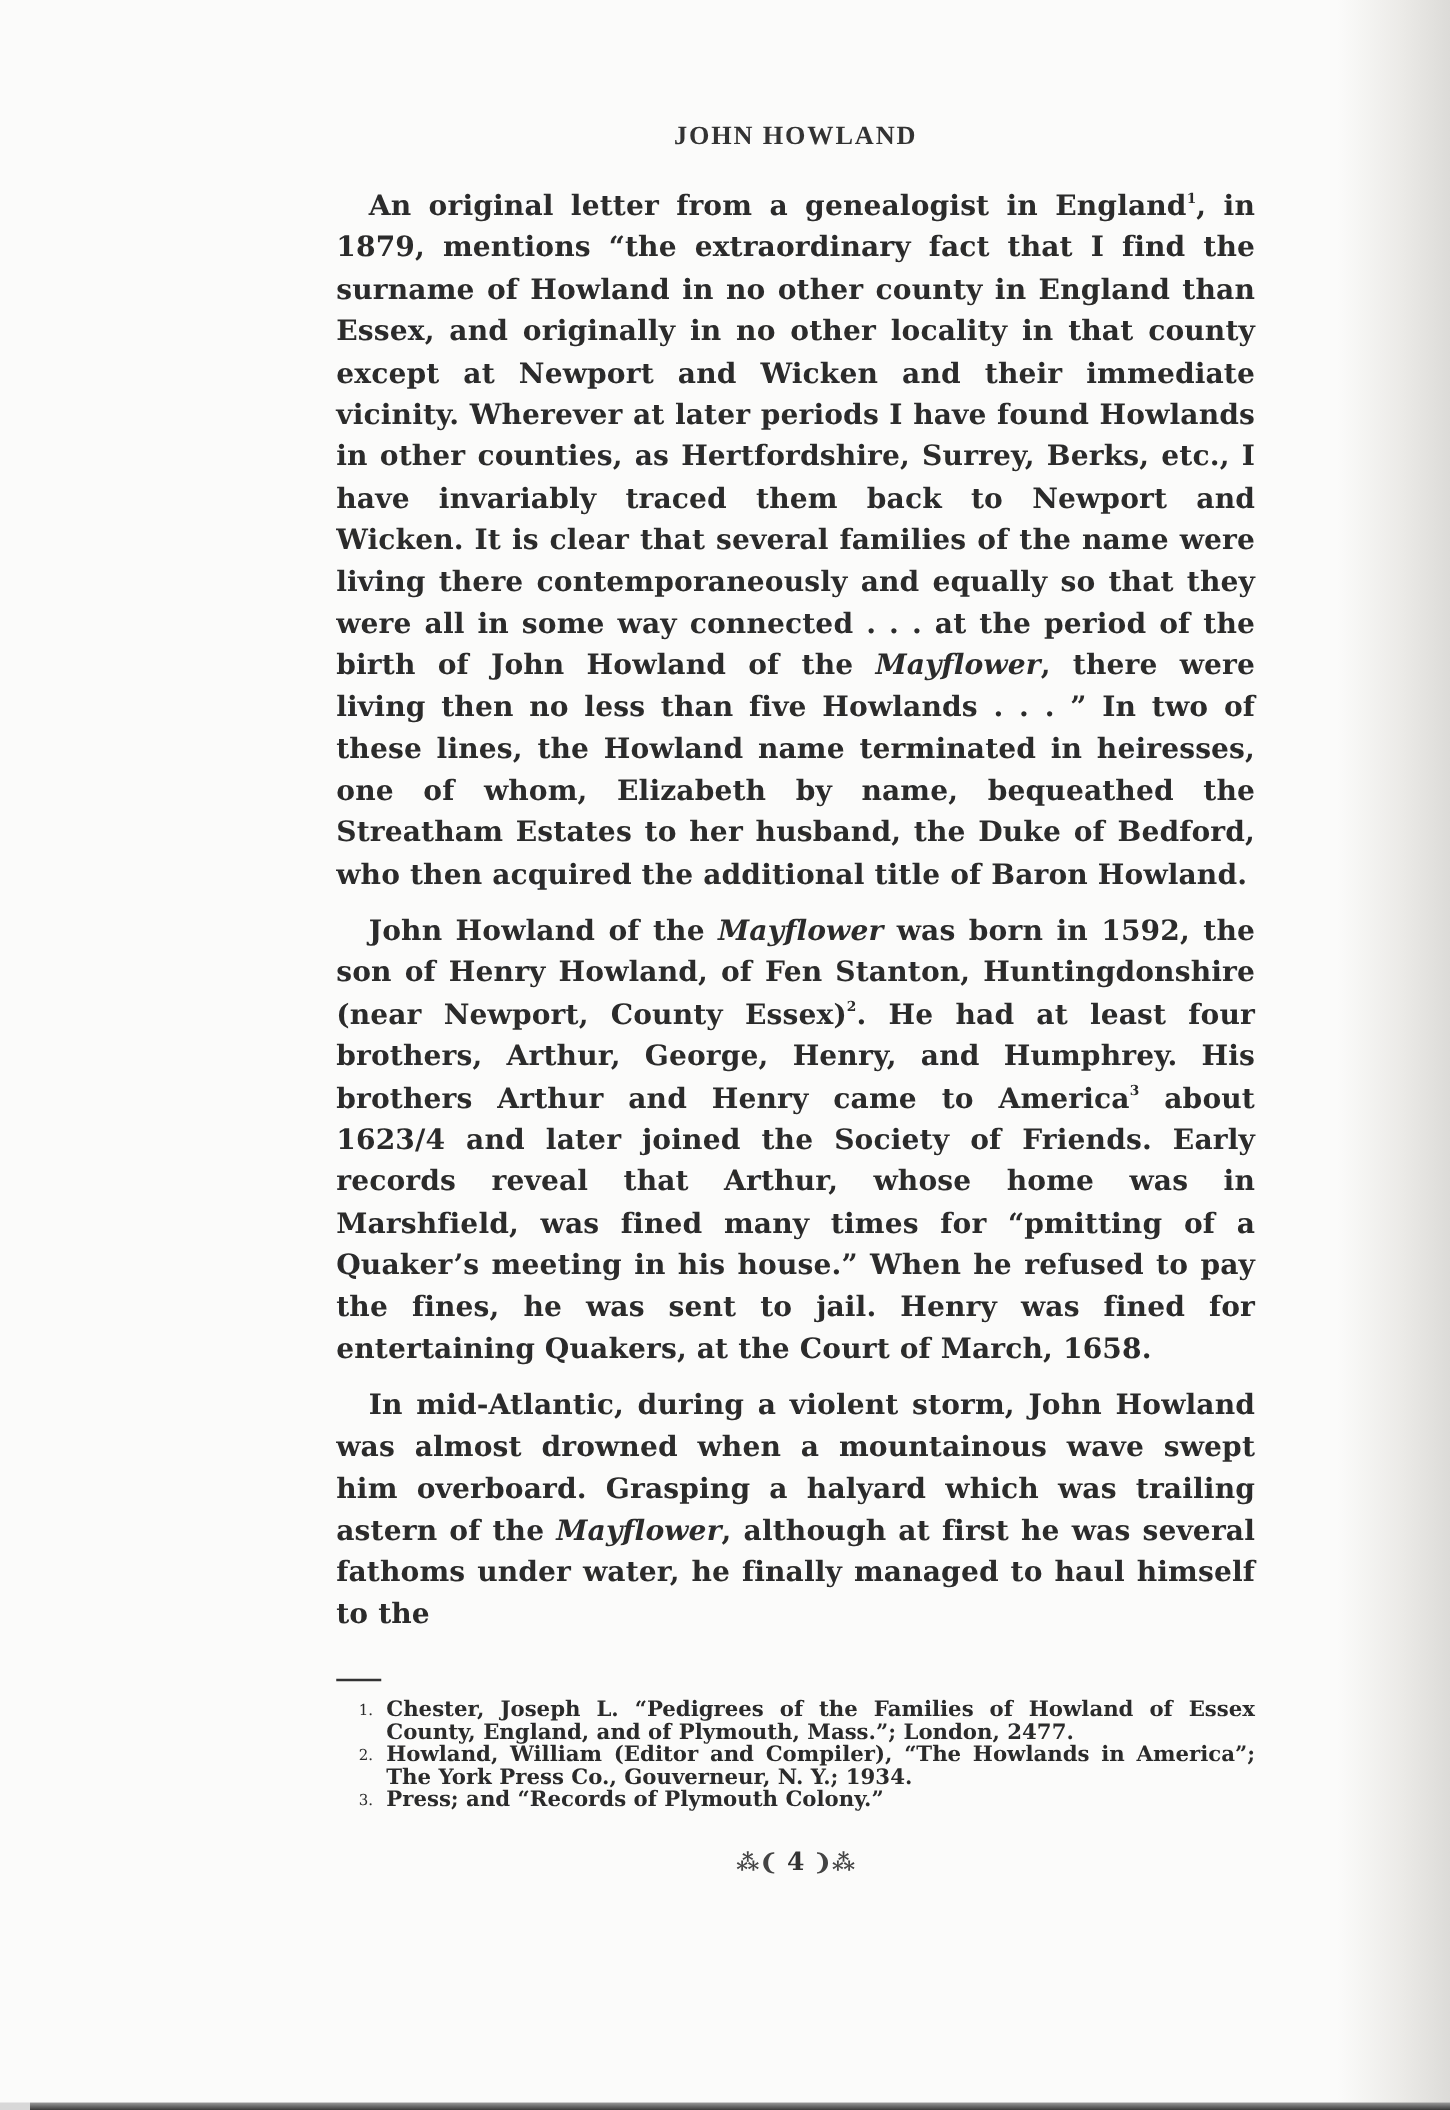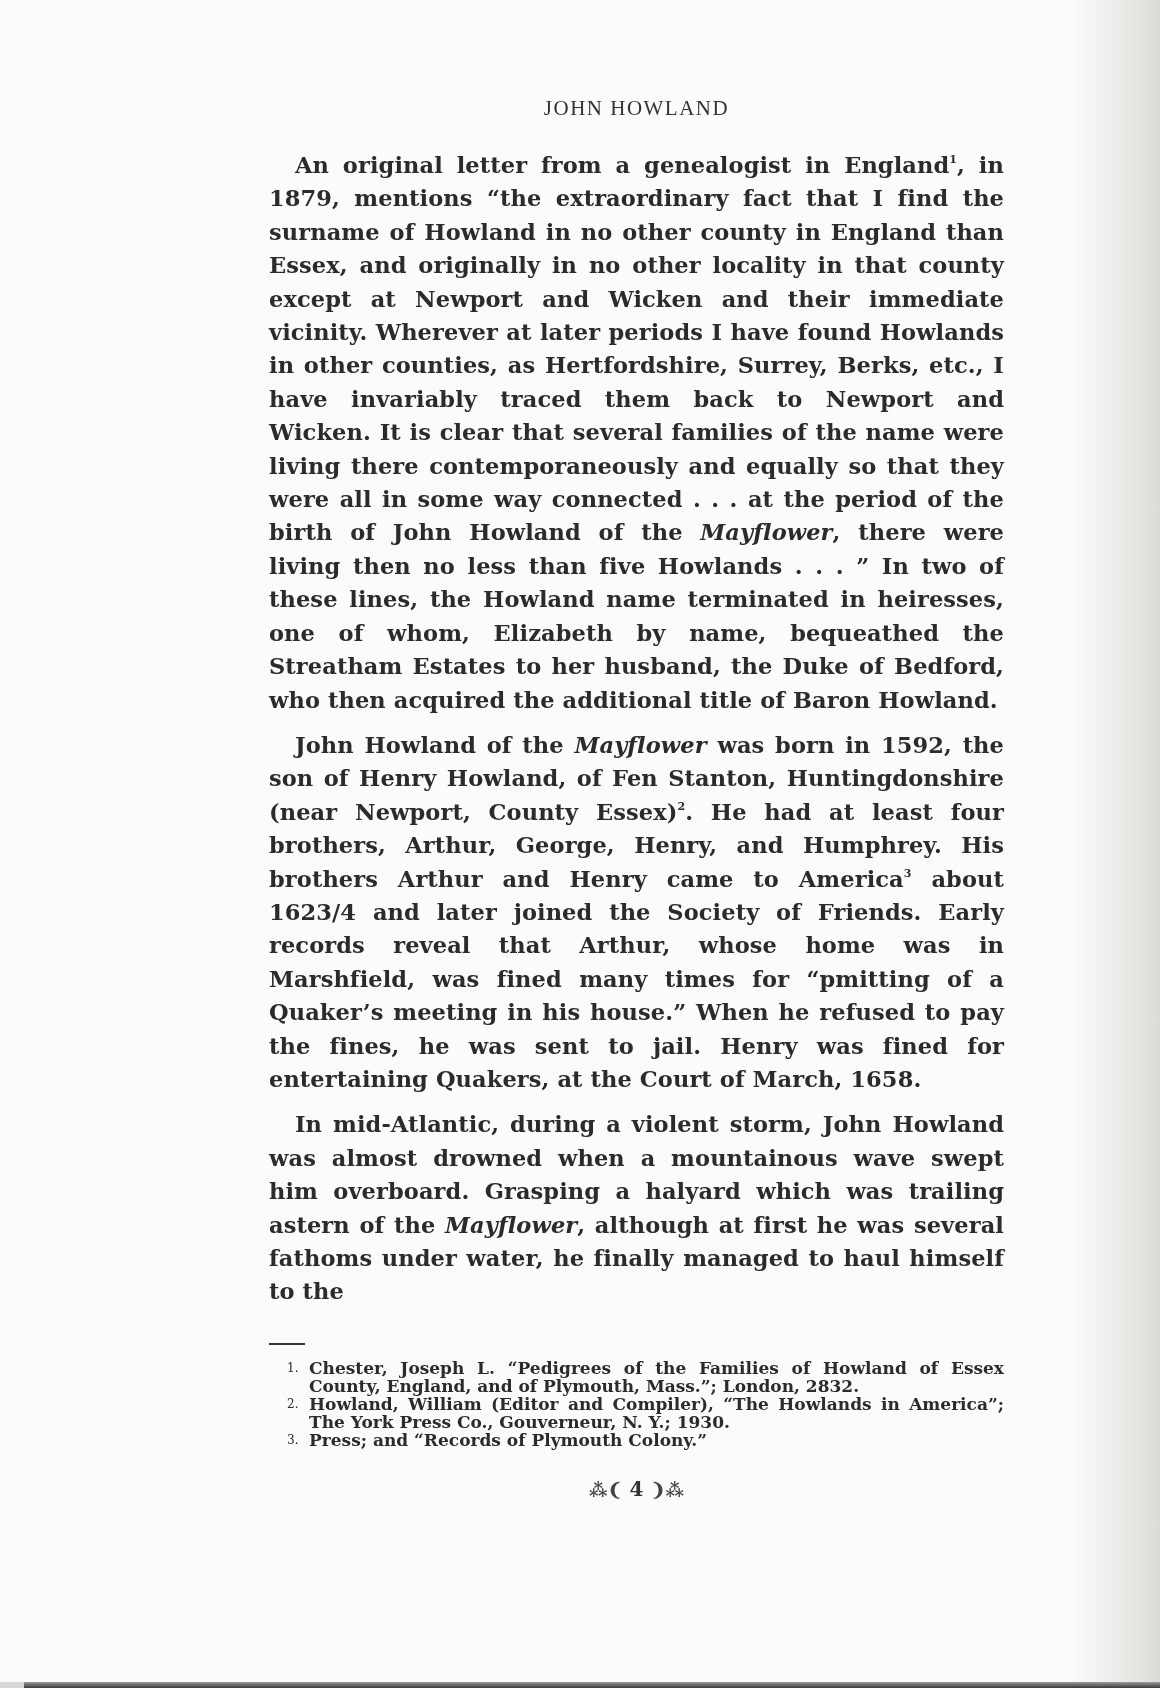--- a/index.html
+++ b/index.html
@@ -19,21 +19,21 @@
     }
     .bottom-bar-left {
       position: absolute; left: 0; bottom: 0; width: 24px; height: 6px; background: #d8d8d8;
     }
     .page {
       position: absolute; left: 269px; top: 96px; width: 735px;
     }
     .running-head {
       text-align: center; font-size: 21px; letter-spacing: 1.5px;
       font-family: "Liberation Serif", "DejaVu Serif", serif;
-      color: #333; margin: 0 0 28px 0; font-weight: normal;
+      color: #333; margin: 0 0 28px 0; font-weight: bold;
     }
     .para {
       font-size: 22.5px; line-height: 33.4px; font-weight: bold;
       text-align: justify; margin: 0 0 12px 0; text-indent: 26px;
       letter-spacing: 0.1px; color: #2b2b2b;
     }
     .para em { }
     .para sup { font-size: 11px; vertical-align: 10px; line-height: 0; }
     .rule {
       width: 36px; height: 2px; background: #333; margin: 34px 0 14px 0;
@@ -66,25 +66,25 @@
     <p class="para">An original letter from a genealogist in England<sup>1</sup>, in 1879, mentions “the extraordinary fact that I find the surname of Howland in no other county in England than Essex, and originally in no other locality in that county except at Newport and Wicken and their immediate vicinity. Wherever at later periods I have found Howlands in other counties, as Hertfordshire, Surrey, Berks, etc., I have invariably traced them back to Newport and Wicken. It is clear that several families of the name were living there contemporaneously and equally so that they were all in some way connected . . . at the period of the birth of John Howland of the <em>Mayflower</em>, there were living then no less than five Howlands . . . ” In two of these lines, the Howland name terminated in heiresses, one of whom, Elizabeth by name, bequeathed the Streatham Estates to her husband, the Duke of Bedford, who then acquired the additional title of Baron Howland.</p>
     <p class="para">John Howland of the <em>Mayflower</em> was born in 1592, the son of Henry Howland, of Fen Stanton, Huntingdonshire (near Newport, County Essex)<sup>2</sup>. He had at least four brothers, Arthur, George, Henry, and Humphrey. His brothers Arthur and Henry came to America<sup>3</sup> about 1623/4 and later joined the Society of Friends. Early records reveal that Arthur, whose home was in Marshfield, was fined many times for “pmitting of a Quaker’s meeting in his house.” When he refused to pay the fines, he was sent to jail. Henry was fined for entertaining Quakers, at the Court of March, 1658.</p>
     <p class="para">In mid-Atlantic, during a violent storm, John Howland was almost drowned when a mountainous wave swept him overboard. Grasping a halyard which was trailing astern of the <em>Mayflower</em>, although at first he was several fathoms under water, he finally managed to haul himself to the</p>
   </div>
 
   <div class="rule"></div>
 
   <ol class="footnotes">
     <li class="footnote">
       <span class="fn-num">1.</span>
-      <span>Chester, Joseph L. “Pedigrees of the Families of Howland of Essex County, England, and of Plymouth, Mass.”; London, 2832.</span>
+      <span>Chester, Joseph L. “Pedigrees of the Families of Howland of Essex County, England, and of Plymouth, Mass.”; London, 2477.</span>
     </li>
     <li class="footnote">
       <span class="fn-num">2.</span>
-      <span>Howland, William (Editor and Compiler), “The Howlands in America”; The York Press Co., Gouverneur, N. Y.; 1930.</span>
+      <span>Howland, William (Editor and Compiler), “The Howlands in America”; The York Press Co., Gouverneur, N. Y.; 1934.</span>
     </li>
     <li class="footnote">
       <span class="fn-num">3.</span>
       <span>Press; and “Records of Plymouth Colony.”</span>
     </li>
   </ol>
 
   <div class="folio">
     <span class="orn">⁂❨</span>
     <span>4</span>

